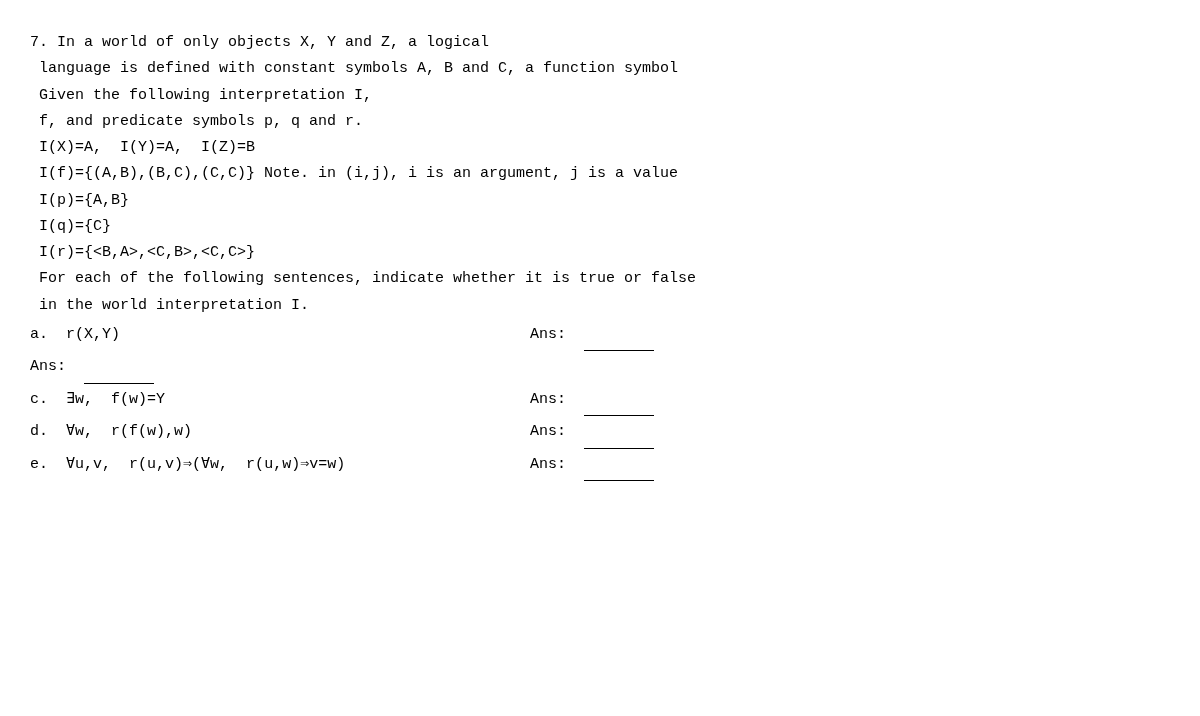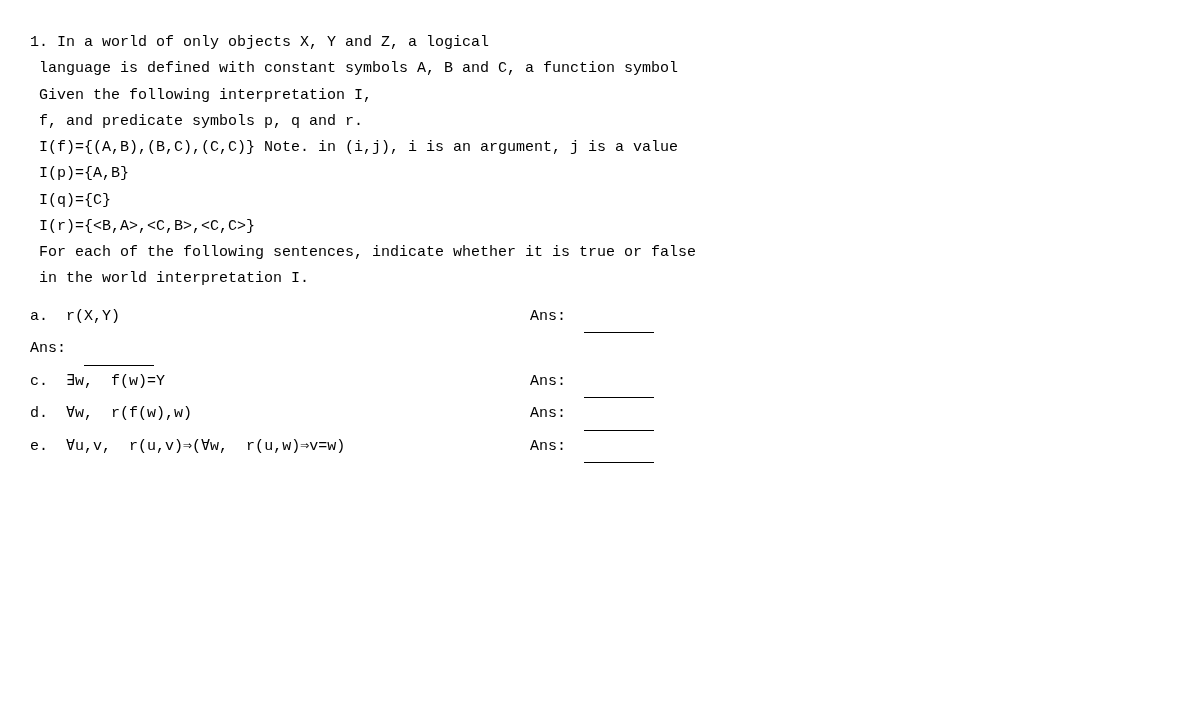--- a/index.html
+++ b/index.html
@@ -26,21 +26,21 @@
       line-height: 1.7;
     }
 
     .line {
       display: block;
       white-space: pre;
       line-height: 1.75;
     }
 
     .answer-rows {
-      margin-top: 8px;
+      margin-top: 0;
     }
 
     .answer-row {
       display: flex;
       align-items: baseline;
       line-height: 2.1;
     }
 
     .answer-label {
       min-width: 500px;
@@ -63,24 +63,25 @@
       border-bottom: 1px solid #000;
       vertical-align: baseline;
       margin-left: 2px;
     }
   </style>
 </head>
 <body>
 
 <div class="problem-container">
   <div class="problem-text">
-    <span class="line">1. In a world of only objects X, Y and Z, a logical</span>
+    <span class="line">7. In a world of only objects X, Y and Z, a logical</span>
     <span class="line"> language is defined with constant symbols A, B and C, a function symbol</span>
     <span class="line"> Given the following interpretation I,</span>
     <span class="line"> f, and predicate symbols p, q and r.</span>
+    <span class="line"> I(X)=A,  I(Y)=A,  I(Z)=B</span>
     <span class="line"> I(f)={(A,B),(B,C),(C,C)} Note. in (i,j), i is an argument, j is a value</span>
     <span class="line"> I(p)={A,B}</span>
     <span class="line"> I(q)={C}</span>
     <span class="line"> I(r)={&lt;B,A&gt;,&lt;C,B&gt;,&lt;C,C&gt;}</span>
     <span class="line"> For each of the following sentences, indicate whether it is true or false</span>
     <span class="line"> in the world interpretation I.</span>
   </div>
 
   <div class="answer-rows">
     <div class="answer-row">

